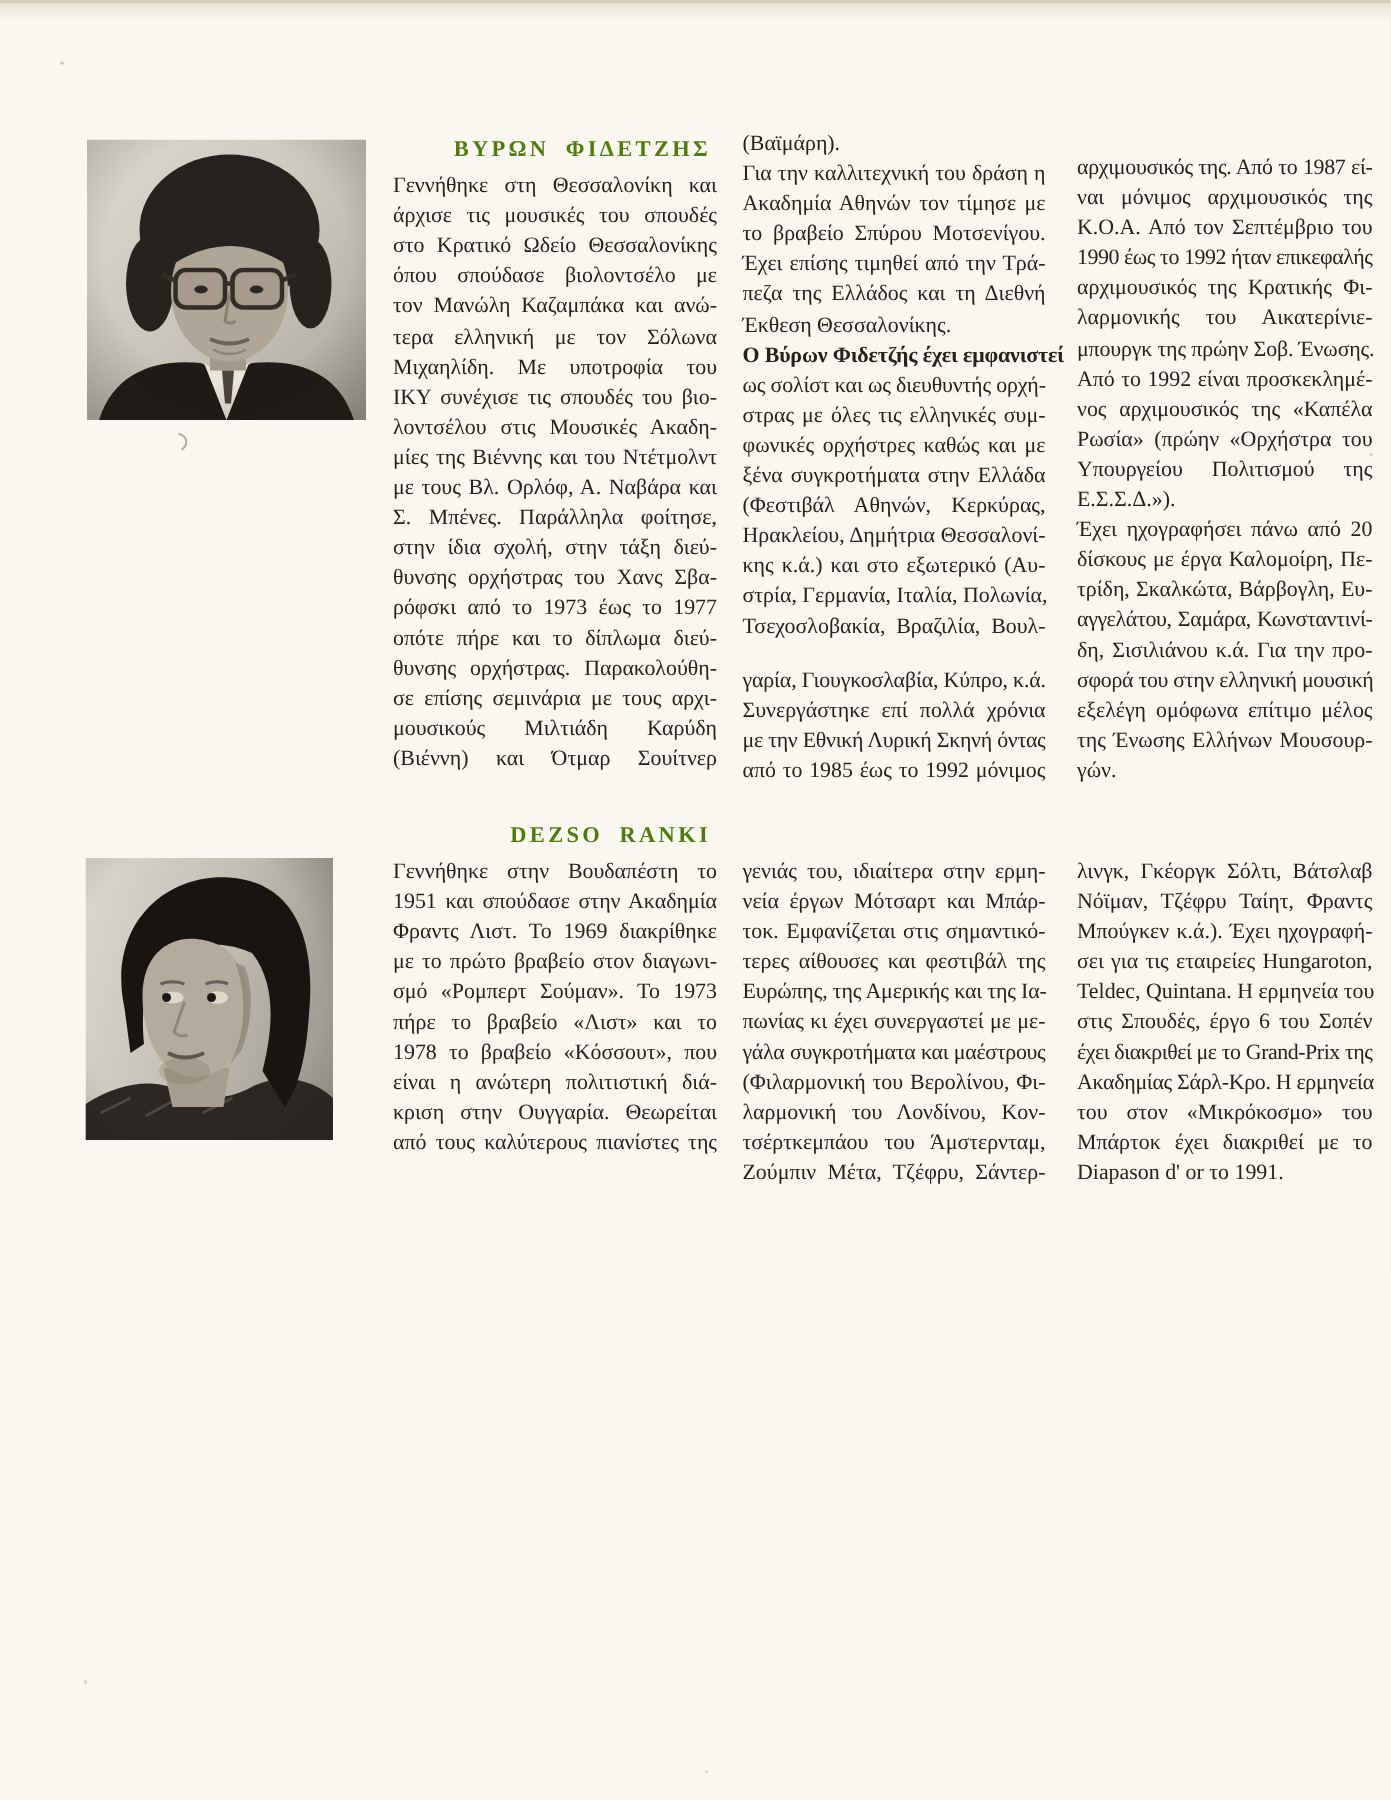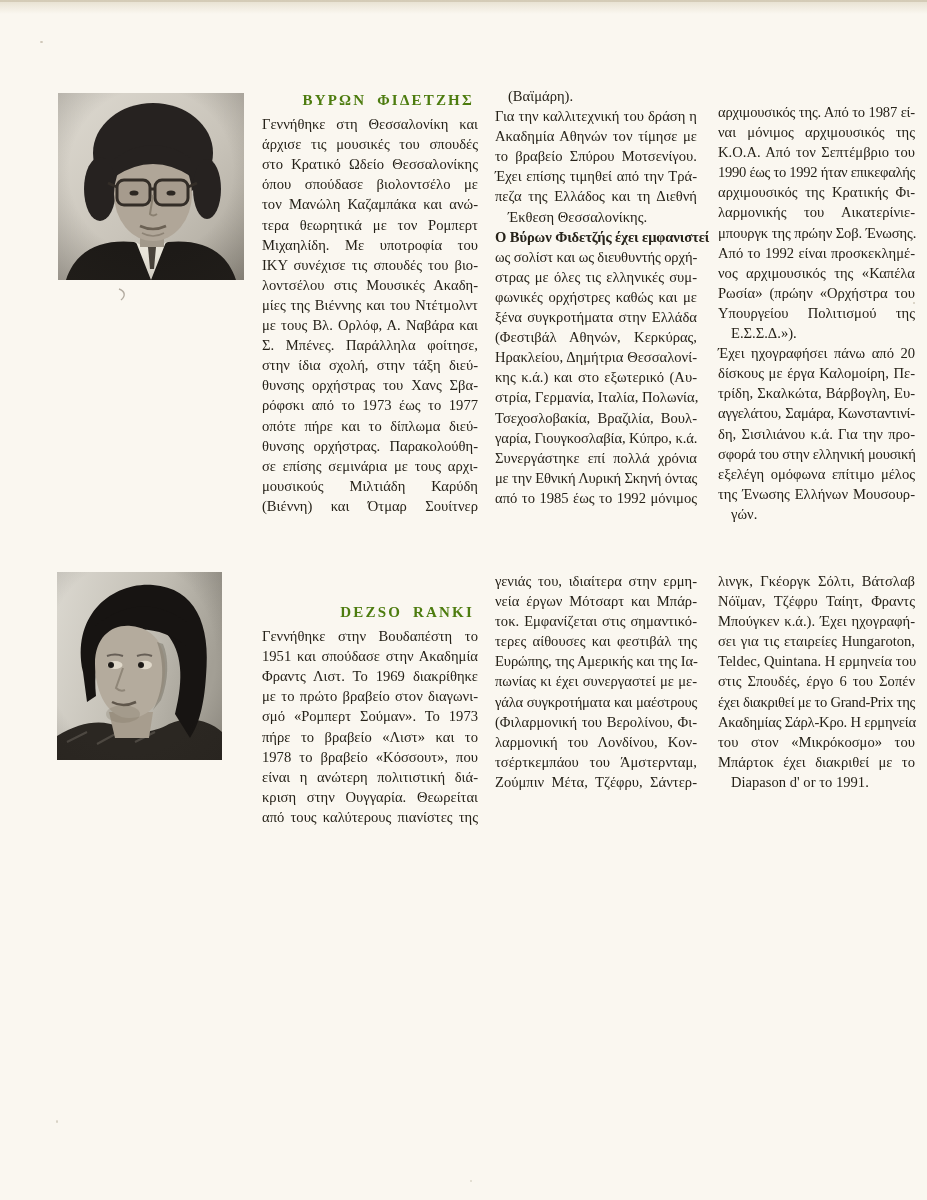--- a/index.html
+++ b/index.html
@@ -28,21 +28,21 @@
   .col{
     position:absolute;
     font-size:14.6px;line-height:20.1px;
     color:#262219;
     text-align:justify;
   }
   .col .line{
     height:20.1px;overflow:visible;white-space:nowrap;
     text-align:justify;text-align-last:justify;
   }
-  .col .line.flush{text-align-last:left;margin-left:13px;}
+  .col .line.flush{text-align-last:left;}
   .bio-title{
     margin:4px;height:20.1px;line-height:20.1px;
     font-size:15px;font-weight:bold;
     letter-spacing:2.2px;word-spacing:5px;
     text-align:right;color:#4d7c0f;
   }
   .speck{position:absolute;border-radius:50%;pointer-events:none;}
   .s1{left:40px;top:41px;width:3px;height:2px;background:rgba(150,138,112,.45);}
   .s2{left:913px;top:302px;width:2px;height:2px;background:rgba(150,138,112,.4);}
   .s3{left:56px;top:1120px;width:2px;height:3px;background:rgba(150,138,112,.35);}
@@ -102,21 +102,21 @@
       </svg>
     </figure>
 
     <div class="col" style="left:262px;top:86px;width:216px;">
       <h2 class="bio-title">ΒΥΡΩΝ ΦΙΔΕΤΖΗΣ</h2>
     <div class="line">Γεννήθηκε στη Θεσσαλονίκη και</div>
         <div class="line">άρχισε τις μουσικές του σπουδές</div>
         <div class="line">στο Κρατικό Ωδείο Θεσσαλονίκης</div>
         <div class="line">όπου σπούδασε βιολοντσέλο με</div>
         <div class="line">τον Μανώλη Καζαμπάκα και ανώ-</div>
-        <div class="line">τερα θεωρητικά με τον Ρομπερτ</div>
+        <div class="line">τερα ελληνική με τον Σόλωνα</div>
         <div class="line">Μιχαηλίδη. Με υποτροφία του</div>
         <div class="line">ΙΚΥ συνέχισε τις σπουδές του βιο-</div>
         <div class="line">λοντσέλου στις Μουσικές Ακαδη-</div>
         <div class="line">μίες της Βιέννης και του Ντέτμολντ</div>
         <div class="line">με τους Βλ. Ορλόφ, Α. Ναβάρα και</div>
         <div class="line">Σ. Μπένες. Παράλληλα φοίτησε,</div>
         <div class="line">στην ίδια σχολή, στην τάξη διεύ-</div>
         <div class="line">θυνσης ορχήστρας του Χανς Σβα-</div>
         <div class="line">ρόφσκι από το 1973 έως το 1977</div>
         <div class="line">οπότε πήρε και το δίπλωμα διεύ-</div>
@@ -136,21 +136,21 @@
         <div class="line" style="letter-spacing: -0.1px; font-weight: bold;">Ο Βύρων Φιδετζής έχει εμφανιστεί</div>
         <div class="line" style="letter-spacing: -0.1px;">ως σολίστ και ως διευθυντής ορχή-</div>
         <div class="line">στρας με όλες τις ελληνικές συμ-</div>
         <div class="line">φωνικές ορχήστρες καθώς και με</div>
         <div class="line">ξένα συγκροτήματα στην Ελλάδα</div>
         <div class="line">(Φεστιβάλ Αθηνών, Κερκύρας,</div>
         <div class="line">Ηρακλείου, Δημήτρια Θεσσαλονί-</div>
         <div class="line">κης κ.ά.) και στο εξωτερικό (Αυ-</div>
         <div class="line">στρία, Γερμανία, Ιταλία, Πολωνία,</div>
         <div class="line">Τσεχοσλοβακία, Βραζιλία, Βουλ-</div>
-        <div class="line" style="letter-spacing: -0.1px;">γαρία, Γιουγκοσλαβία, Κύπρο, κ.ά.</div>
+        <div class="line" style="letter-spacing: -0.1px; margin-top: 16px;">γαρία, Γιουγκοσλαβία, Κύπρο, κ.ά.</div>
         <div class="line">Συνεργάστηκε επί πολλά χρόνια</div>
         <div class="line" style="letter-spacing: -0.2px;">με την Εθνική Λυρική Σκηνή όντας</div>
         <div class="line">από το 1985 έως το 1992 μόνιμος</div>
       </div>
     <div class="col" style="left:718px;top:102px;width:197px;">
         <div class="line" style="letter-spacing: -0.2px;">αρχιμουσικός της. Από το 1987 εί-</div>
         <div class="line">ναι μόνιμος αρχιμουσικός της</div>
         <div class="line">Κ.Ο.Α. Από τον Σεπτέμβριο του</div>
         <div class="line" style="letter-spacing: -0.3px;">1990 έως το 1992 ήταν επικεφαλής</div>
         <div class="line">αρχιμουσικός της Κρατικής Φι-</div>
@@ -207,21 +207,21 @@
         <circle cx="84" cy="93" r="3" fill="#1c1916"></circle>
         <path d="M50,84 Q58,81 66,84 M80,84 Q88,81 95,84" stroke="rgba(50,44,38,0.6)" stroke-width="2" fill="none"></path>
 
         <path d="M66,96 L59,116 Q63,120 68,118" stroke="#8f8678" stroke-width="2" fill="none"></path>
         <path d="M55,130 Q66,136 79,130" stroke="#5f564b" stroke-width="2.5" fill="none"></path>
         <ellipse cx="66" cy="142" rx="17" ry="9" fill="rgba(108,98,84,0.22)"></ellipse>
         <rect width="165" height="188" fill="url(#p2vig)"></rect>
       </svg>
     </figure>
 
-    <div class="col" style="left:262px;top:598px;width:216px;">
+    <div class="col" style="left:262px;top:543px;width:216px;">
       <h2 class="bio-title">DEZSO RANKI</h2>
     <div class="line">Γεννήθηκε στην Βουδαπέστη το</div>
         <div class="line">1951 και σπούδασε στην Ακαδημία</div>
         <div class="line">Φραντς Λιστ. Το 1969 διακρίθηκε</div>
         <div class="line">με το πρώτο βραβείο στον διαγωνι-</div>
         <div class="line">σμό «Ρομπερτ Σούμαν». Το 1973</div>
         <div class="line">πήρε το βραβείο «Λιστ» και το</div>
         <div class="line">1978 το βραβείο «Κόσσουτ», που</div>
         <div class="line">είναι η ανώτερη πολιτιστική διά-</div>
         <div class="line">κριση στην Ουγγαρία. Θεωρείται</div>

